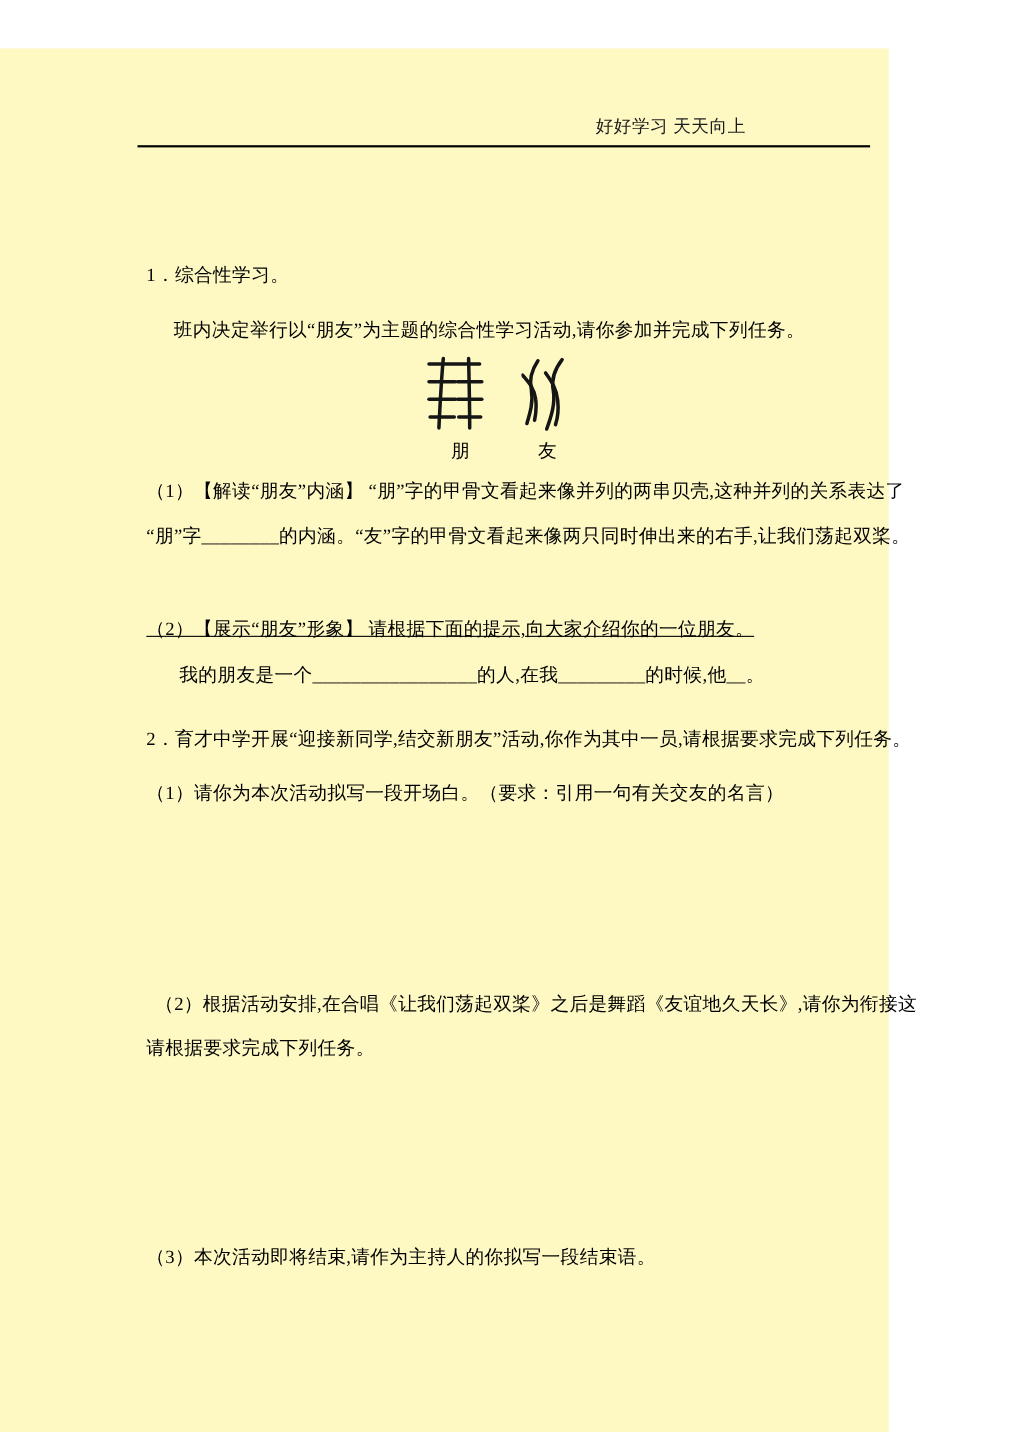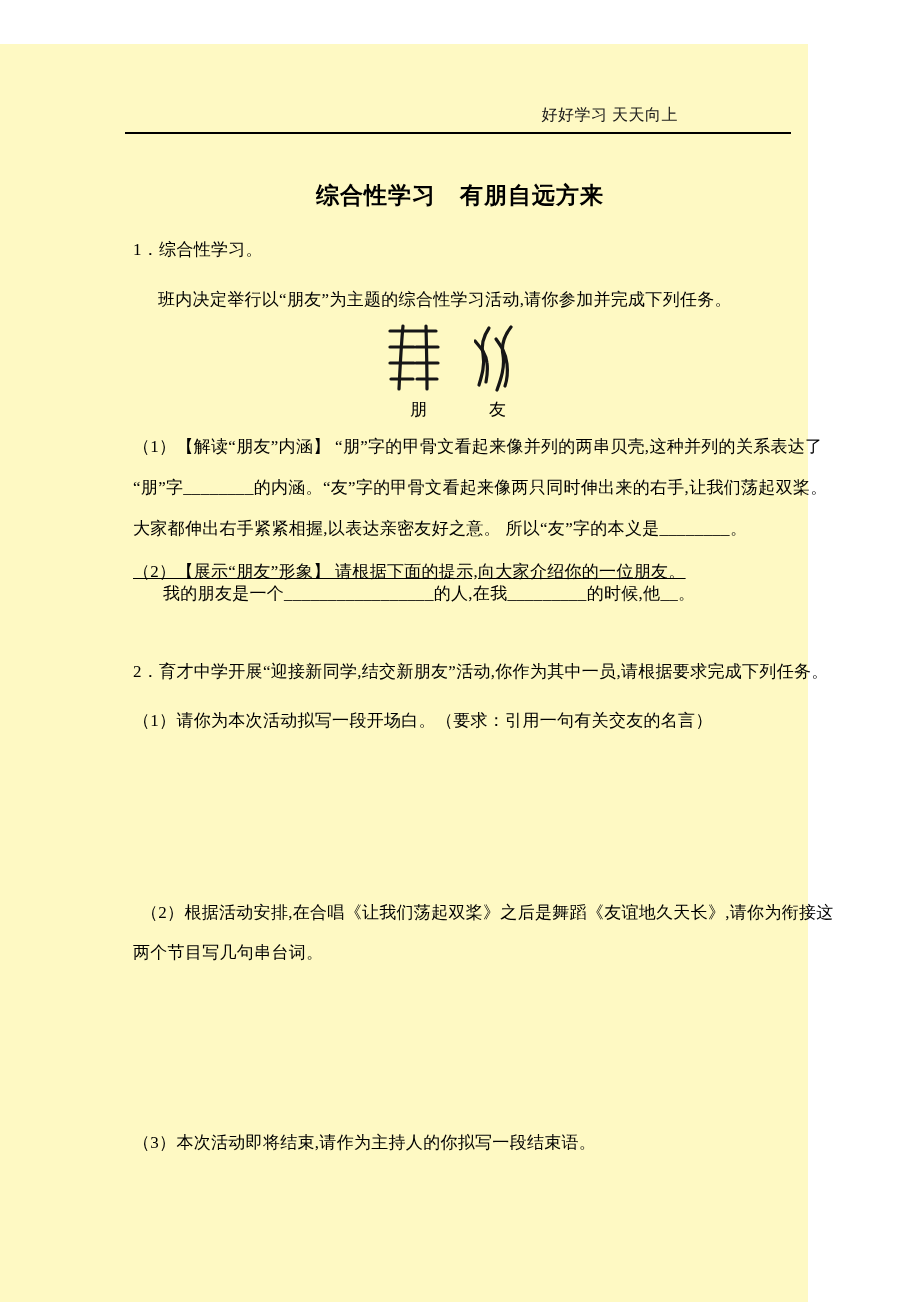--- a/index.html
+++ b/index.html
@@ -23,21 +23,20 @@
   .glyph-label{font-size:17px;}
 </style>
 </head>
 <body>
 
 <div class="page">
 
   <div class="abs motto">好好学习 天天向上</div>
   <div class="abs rule"></div>
 
-  <div class="abs doc-title">综合性学习　有朋自远方来</div>
 
   <div class="abs line" style="left:133px;top:195px;">1．综合性学习。</div>
   <div class="abs line" style="left:158px;top:245px;">班内决定举行以“朋友”为主题的综合性学习活动,请你参加并完成下列任务。</div>
 
   <svg class="glyph-svg" style="left:386px;top:279px;" width="54" height="70" viewBox="0 0 54 70">
     <path d="M4 8 L50 8"></path>
     <path d="M17 3 C15 24 14 46 13 66"></path>
     <path d="M40 3 C40.5 24 41 46 41 66"></path>
     <path d="M4 24 L28 24"></path>
     <path d="M30 24 L52 24"></path>
@@ -52,24 +51,23 @@
     <path d="M1 16 C6 22 12 28 13 38 C14 46 13 52 12 57"></path>
 
     <path d="M37 2 C30 11 27 20 29 30 C31 42 27 54 23 65"></path>
     <path d="M22 14 C27 21 32 28 33 39 C34 48 33 55 31 61"></path>
   </svg>
   <div class="abs glyph-label" style="left:410px;top:354px;">朋</div>
   <div class="abs glyph-label" style="left:489px;top:354px;">友</div>
 
   <div class="abs line" style="left:133px;top:392px;">（1）【解读“朋友”内涵】 “朋”字的甲骨文看起来像并列的两串贝壳,这种并列的关系表达了</div>
   <div class="abs line" style="left:133px;top:433px;">“朋”字________的内涵。“友”字的甲骨文看起来像两只同时伸出来的右手,让我们荡起双桨。</div>
-  <div class="abs line" style="left:133px;top:474px;">大家都伸出右手紧紧相握,以表达亲密友好之意。 所以“友”字的本义是________。</div>
 
   <div class="abs line" style="left:133px;top:517px;text-decoration:underline;">（2）【展示“朋友”形象】 请根据下面的提示,向大家介绍你的一位朋友。</div>
-  <div class="abs line" style="left:163px;top:539px;text-align:right;">我的朋友是一个_________________的人,在我_________的时候,他__。</div>
+  <div class="abs line" style="left:163px;top:559px;text-align:right;">我的朋友是一个_________________的人,在我_________的时候,他__。</div>
 
   <div class="abs line" style="left:133px;top:617px;">2．育才中学开展“迎接新同学,结交新朋友”活动,你作为其中一员,请根据要求完成下列任务。</div>
   <div class="abs line" style="left:133px;top:666px;text-align:right;">（1）请你为本次活动拟写一段开场白。（要求：引用一句有关交友的名言）</div>
   <div class="abs line" style="left:141px;top:858px;">（2）根据活动安排,在合唱《让我们荡起双桨》之后是舞蹈《友谊地久天长》,请你为衔接这</div>
-  <div class="abs line" style="left:133px;top:898px;">两个节目写几句串台词。</div>
+  <div class="abs line" style="left:133px;top:898px;">请根据要求完成下列任务。</div>
   <div class="abs line" style="left:133px;top:1088px;text-align:center;">（3）本次活动即将结束,请作为主持人的你拟写一段结束语。</div>
 
 </div>
 
 </body></html>

